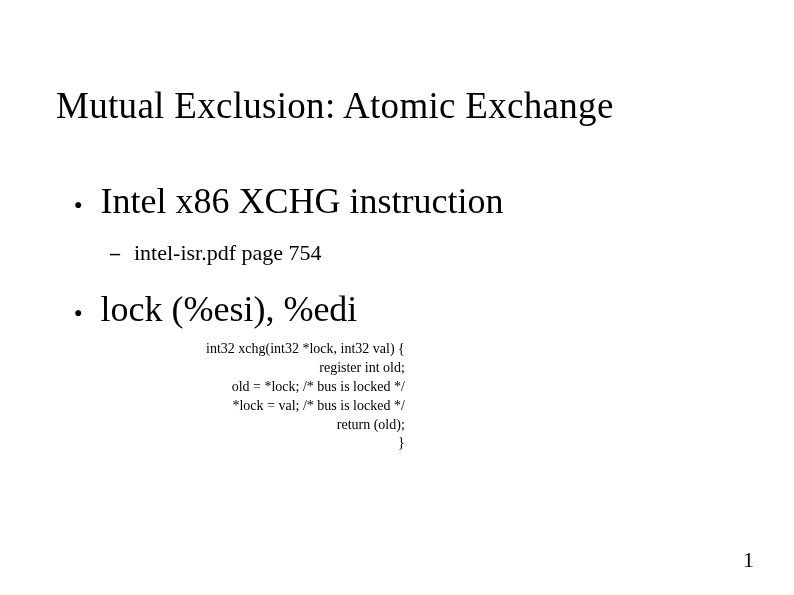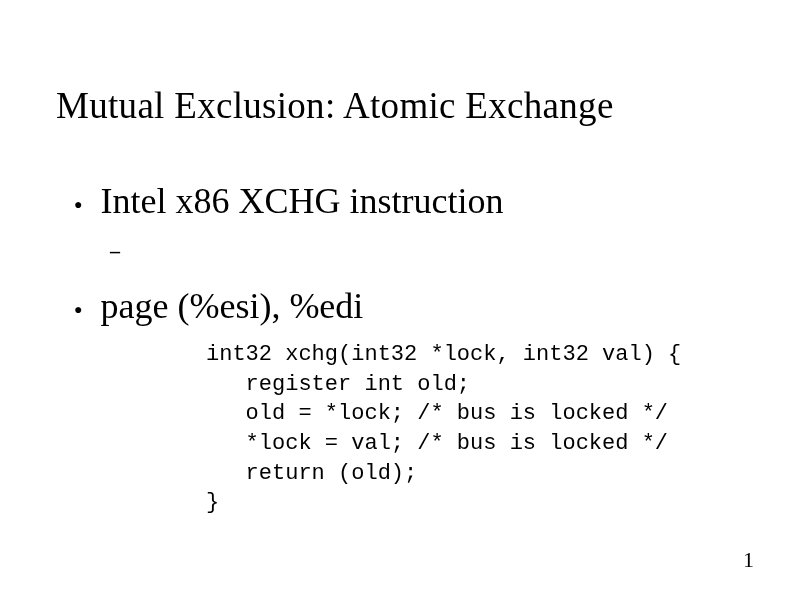--- a/index.html
+++ b/index.html
@@ -9,20 +9,21 @@
     height: 595px;
     background: #ffffff;
     font-family: "Times New Roman", Times, serif;
     color: #000000;
   }
   .slide {
     position: relative;
     width: 794px;
     height: 595px;
     box-sizing: border-box;
+    text-align: right;
   }
   .title {
     position: absolute;
     top: 84px;
     left: 56px;
     font-size: 37px;
     font-weight: normal;
     letter-spacing: 0.3px;
   }
   .bullet-list {
@@ -57,22 +58,22 @@
     font-weight: bold;
     margin-right: 14px;
   }
   .sub-text {
     font-size: 22px;
   }
   .code-block {
     position: absolute;
     top: 340px;
     left: 206px;
-    font-family: Liberation Mono, monospace;
-    font-size: 22px;
+    font-family: Liberation Serif, serif;
+    font-size: 14px;
     line-height: 1.35;
     white-space: pre;
   }
   .page-number {
     position: absolute;
     bottom: 22px;
     right: 40px;
     font-size: 22px;
   }
 </style>
@@ -85,25 +86,26 @@
 
   <div class="bullet-list">
 
     <div class="bullet-row">
       <span class="bullet-dot">●</span>
       <span class="bullet-text">Intel x86 XCHG instruction</span>
     </div>
 
     <div class="sub-row">
       <span class="sub-dash">–</span>
+      <span class="sub-text">intel-isr.pdf page 754</span>
     </div>
 
     <div class="bullet-row">
       <span class="bullet-dot">●</span>
-      <span class="bullet-text">page (%esi), %edi</span>
+      <span class="bullet-text">lock (%esi), %edi</span>
     </div>
 
   </div>
 
   <div class="code-block">int32 xchg(int32 *lock, int32 val) {
    register int old;
    old = *lock; /* bus is locked */
    *lock = val; /* bus is locked */
    return (old);
 }</div>

